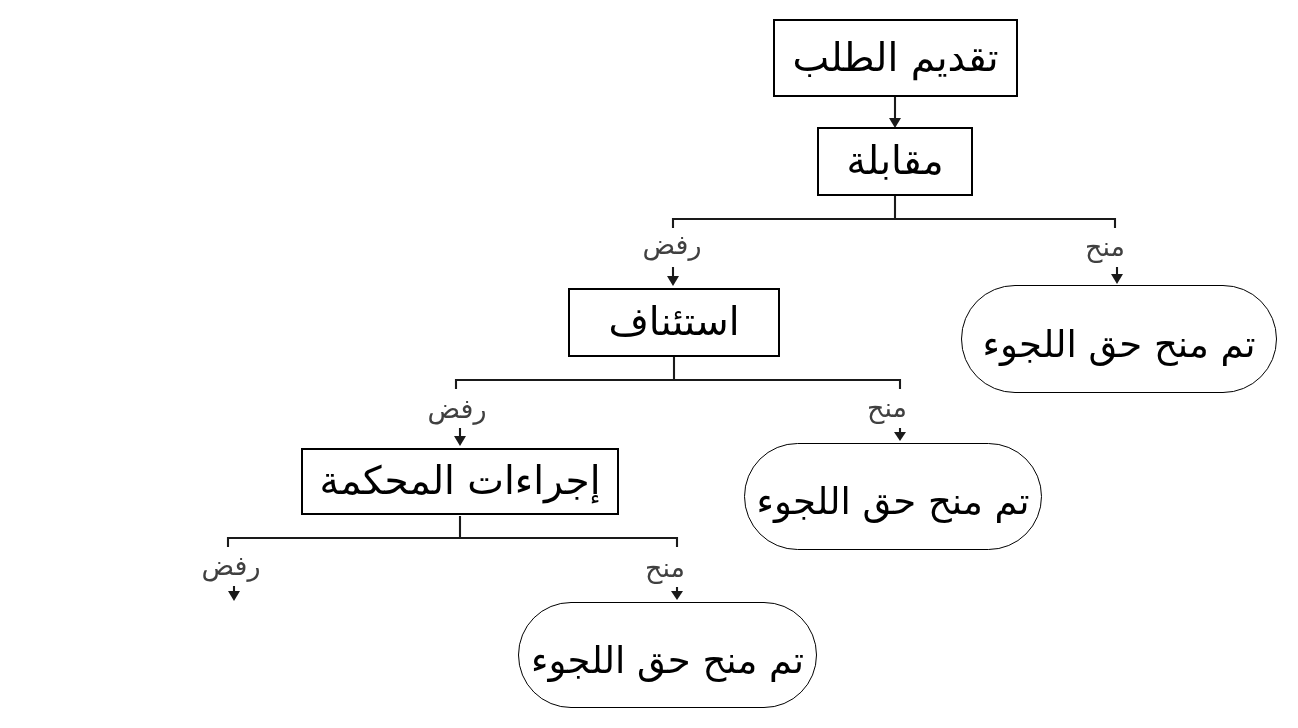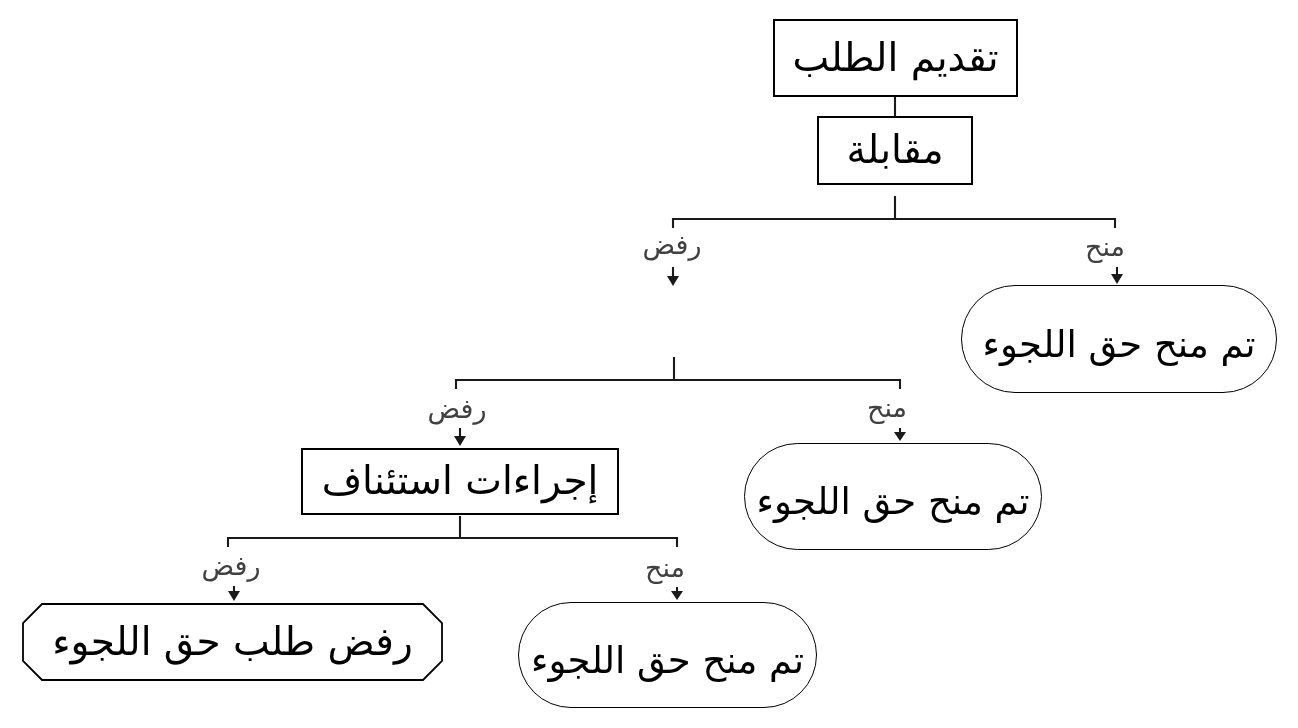--- a/index.html
+++ b/index.html
@@ -77,47 +77,44 @@
     <path class="edge-line" d="M234 586 V592"></path>
     <path class="edge-arrow" d="M228 591 L240 591 L234 601 Z"></path>
     <path class="edge-line" d="M677 587 V592"></path>
     <path class="edge-arrow" d="M671 591 L683 591 L677 600 Z"></path>
   </svg>
 
   <div class="node rect" style="left:773px; top:19px; width:245px; height:78px;">
     <span class="lbl">تقديم الطلب</span>
   </div>
 
-  <div class="node rect" style="left:817px; top:116px; width:156px; height:69px;">
+  <div class="node rect" style="left:817px; top:127px; width:156px; height:69px;">
     <span class="lbl">مقابلة</span>
   </div>
 
   <div class="node stadium" style="left:961px; top:285px; width:316px; height:108px;">
     <span class="lbl">تم منح حق اللجوء</span>
   </div>
 
+  <div class="node rect" style="left:568px; top:288px; width:212px; height:69px;">
+    <span class="lbl">استئناف</span>
+  </div>
 
   <div class="node stadium" style="left:744px; top:443px; width:298px; height:107px;">
     <span class="lbl">تم منح حق اللجوء</span>
   </div>
 
   <div class="node rect" style="left:301px; top:448px; width:318px; height:67px;">
-    <span class="lbl">إجراءات استئناف</span>
+    <span class="lbl">إجراءات المحكمة</span>
   </div>
 
   <div class="node stadium" style="left:518px; top:602px; width:299px; height:106px;">
     <span class="lbl">تم منح حق اللجوء</span>
   </div>
 
-  <div class="node octagon" style="left:22px; top:603px; width:421px; height:78px;">
-    <svg class="shape" viewBox="0 0 421 78" xmlns="http://www.w3.org/2000/svg">
-      <polygon points="20,1 401,1 420,20 420,58 401,77 20,77 1,58 1,20" fill="#ffffff" stroke="#000000" stroke-width="1.8"></polygon>
-    </svg>
-    <span class="lbl">رفض طلب حق اللجوء</span>
-  </div>
 
   <div class="edge-label" style="left:672px; top:228px;">رفض</div>
   <div class="edge-label" style="left:1105px; top:230px;">منح</div>
 
   <div class="edge-label" style="left:457px; top:392px;">رفض</div>
   <div class="edge-label" style="left:887px; top:391px;">منح</div>
 
   <div class="edge-label" style="left:231px; top:549px;">رفض</div>
   <div class="edge-label" style="left:665px; top:551px;">منح</div>
 

